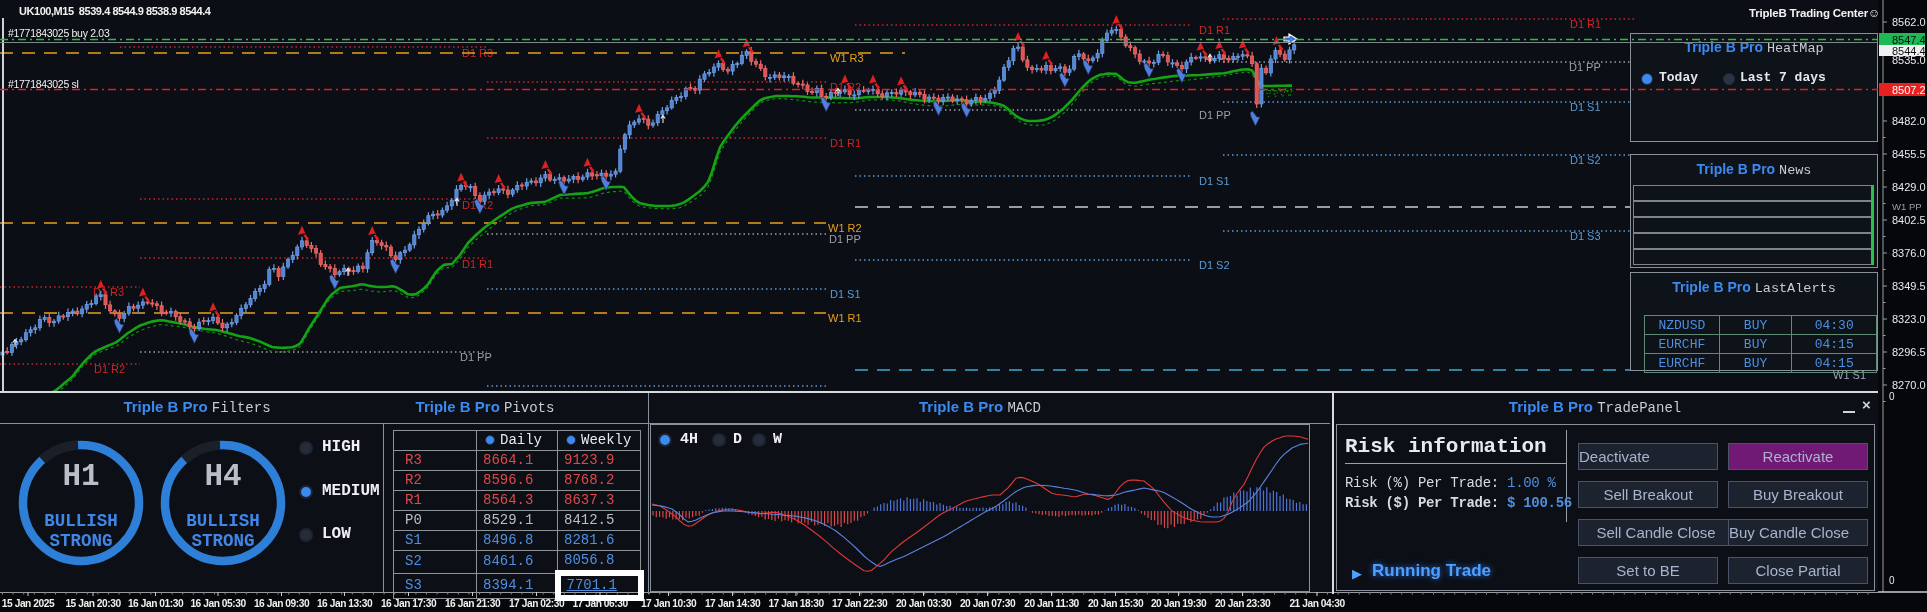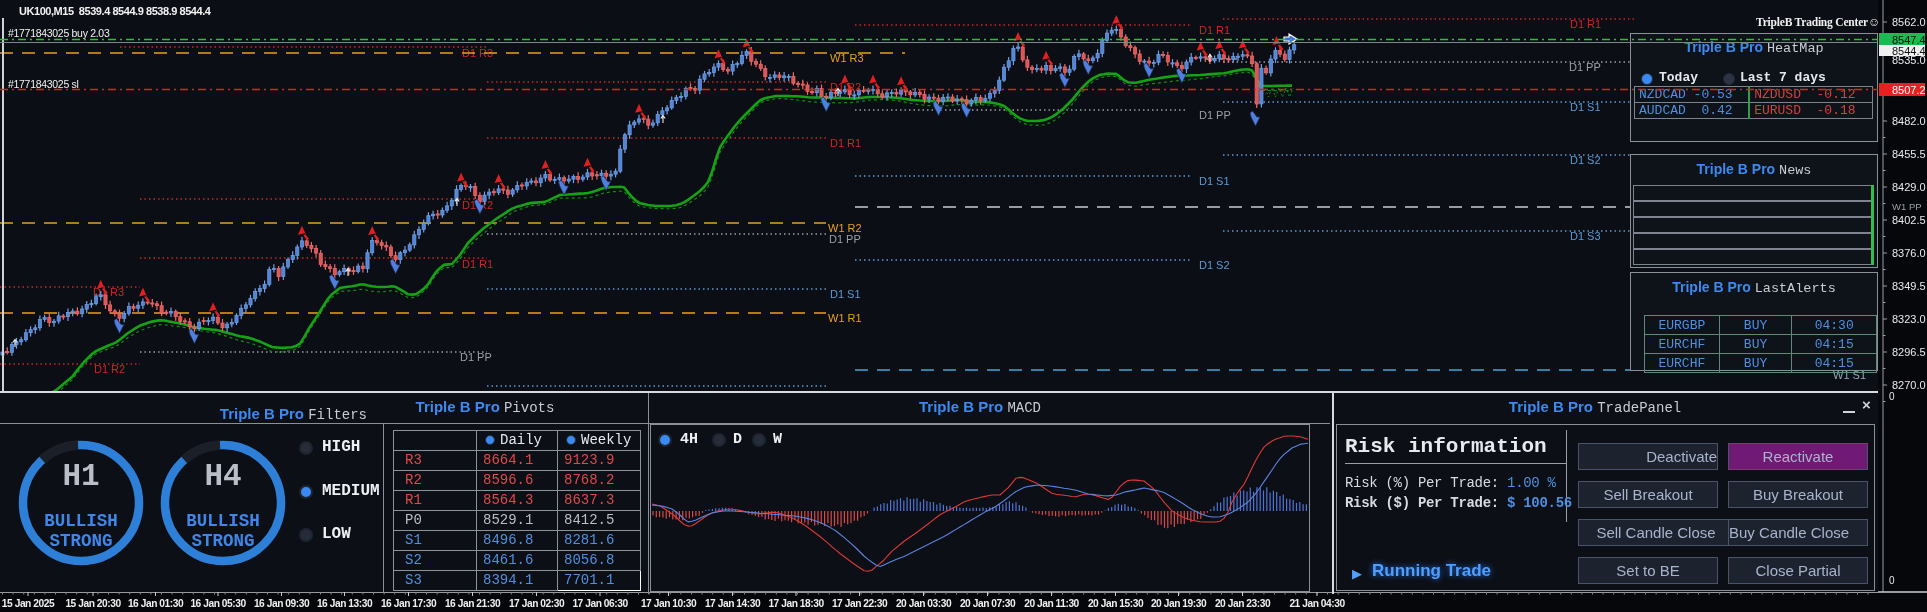--- a/index.html
+++ b/index.html
@@ -918,68 +918,56 @@
       <line x1="1317" y1="592" x2="1317" y2="596" stroke="#ccc" stroke-width="1"></line>
       <text x="1317" y="607" font-family="Liberation Sans, sans-serif" font-size="10.2" font-weight="bold" letter-spacing="-0.45" fill="#f0f0f0" text-anchor="middle">21 Jan 04:30</text>
     </svg>
     <div style="position:absolute;left:0;top:0;z-index:10;">
       <div style="position:absolute;left:1630px;top:33px;width:248px;height:109px;background:#0e1219;border:1px solid #8a9099;box-sizing:border-box;">
         <div style="position:absolute;left:0;top:4px;width:100%;text-align:center;"><span style="font-family:'Liberation Sans',sans-serif;font-weight:bold;font-size:14px;color:#3b8af2;">Triple B Pro </span><span style="font-family:'Liberation Mono',monospace;font-size:13.5px;color:#c9ccd4;">HeatMap</span></div>
         <div style="position:absolute;left:10px;top:39px;width:12px;height:12px;border-radius:50%;background:#3b8af2;border:1.5px solid #222b38;box-sizing:border-box;"></div>
         <span style="position:absolute;left:28px;top:36px;font-family:'Liberation Mono',monospace;font-weight:bold;font-size:13px;color:#e6e9ee;">Today</span>
         <div style="position:absolute;left:92px;top:39px;width:12px;height:12px;border-radius:50%;background:#2a3442;border:1.5px solid #222b38;box-sizing:border-box;"></div>
         <span style="position:absolute;left:109px;top:36px;font-family:'Liberation Mono',monospace;font-weight:bold;font-size:13px;color:#e6e9ee;">Last 7 days</span>
-        <table style="position:absolute;left:3px;top:52px;width:238px;border-collapse:collapse;font-family:'Liberation Mono',monospace;font-size:13px;">
-          <tbody>
-            <tr>
-              <td style="border:1px solid #7d848e;border-right:2px solid #2f9e4f;padding:0 4px;height:15px;color:#4f8fe0;">NZDCAD&nbsp;-0.53</td>
-              <td style="border:1px solid #7d848e;padding:0 4px;color:#d84040;">NZDUSD&nbsp;&nbsp;-0.12</td>
-            </tr>
-            <tr>
-              <td style="border:1px solid #7d848e;border-right:2px solid #2f9e4f;padding:0 4px;height:15px;color:#4f8fe0;">AUDCAD&nbsp;&nbsp;0.42</td>
-              <td style="border:1px solid #7d848e;padding:0 4px;color:#d84040;">EURUSD&nbsp;&nbsp;-0.18</td>
-            </tr>
-          </tbody>
-        </table>
       </div>
       <div style="position:absolute;left:1630px;top:154px;width:248px;height:114px;background:#0e1219;border:1px solid #8a9099;box-sizing:border-box;">
         <div style="position:absolute;left:0;top:5px;width:100%;text-align:center;"><span style="font-family:'Liberation Sans',sans-serif;font-weight:bold;font-size:14px;color:#3b8af2;">Triple B Pro </span><span style="font-family:'Liberation Mono',monospace;font-size:13.5px;color:#c9ccd4;">News</span></div>
         <div style="position:absolute;left:2px;top:30px;width:240px;height:16px;border:1px solid #7d848e;box-sizing:border-box;"></div>
         <div style="position:absolute;left:2px;top:46px;width:240px;height:16px;border:1px solid #7d848e;box-sizing:border-box;"></div>
         <div style="position:absolute;left:2px;top:62px;width:240px;height:16px;border:1px solid #7d848e;box-sizing:border-box;"></div>
         <div style="position:absolute;left:2px;top:78px;width:240px;height:16px;border:1px solid #7d848e;box-sizing:border-box;"></div>
         <div style="position:absolute;left:2px;top:94px;width:240px;height:16px;border:1px solid #7d848e;box-sizing:border-box;"></div>
         <div style="position:absolute;left:240px;top:30px;width:3px;height:80px;background:#2fbf4f;"></div>
       </div>
       <div style="position:absolute;left:1630px;top:272px;width:248px;height:99px;background:#0e1219;border:1px solid #8a9099;box-sizing:border-box;">
         <div style="position:absolute;left:0;top:5px;width:100%;text-align:center;"><span style="font-family:'Liberation Sans',sans-serif;font-weight:bold;font-size:14px;color:#3b8af2;">Triple B Pro </span><span style="font-family:'Liberation Mono',monospace;font-size:13.5px;color:#c9ccd4;">LastAlerts</span></div>
         <table style="position:absolute;left:13px;top:42px;border-collapse:collapse;font-family:'Liberation Mono',monospace;font-size:13px;color:#4f8fe0;">
           <tbody>
             <tr>
-              <td style="border:1px solid #5f8a74;width:72px;height:16px;text-align:center;">EURGBP</td>
+              <td style="border:1px solid #5f8a74;width:72px;height:16px;text-align:center;">NZDUSD</td>
               <td style="border:1px solid #5f8a74;width:70px;text-align:center;">BUY</td>
               <td style="border:1px solid #5f8a74;width:82px;text-align:center;">04:30</td>
             </tr>
             <tr>
               <td style="border:1px solid #5f8a74;width:72px;height:16px;text-align:center;">EURCHF</td>
               <td style="border:1px solid #5f8a74;width:70px;text-align:center;">BUY</td>
               <td style="border:1px solid #5f8a74;width:82px;text-align:center;">04:15</td>
             </tr>
             <tr>
               <td style="border:1px solid #5f8a74;width:72px;height:16px;text-align:center;">EURCHF</td>
               <td style="border:1px solid #5f8a74;width:70px;text-align:center;">BUY</td>
               <td style="border:1px solid #5f8a74;width:82px;text-align:center;">04:15</td>
             </tr>
           </tbody>
         </table>
       </div>
     </div>
     <div style="position:absolute;left:0;top:0;z-index:11;">
       <div style="position:absolute;left:0px;top:391px;width:1878px;height:201px;background:#0c0f15;border-top:2px solid #d8dade;box-sizing:border-box;">
-        <div style="position:absolute;left:27px;top:5px;width:340px;text-align:right;margin-top:7px;"><span style="font-family:'Liberation Sans',sans-serif;font-weight:bold;font-size:15px;color:#3b8af2;">Triple B Pro </span><span style="font-family:'Liberation Mono',monospace;font-size:14px;color:#c9ccd4;">Filters</span></div>
+        <div style="position:absolute;left:27px;top:5px;width:340px;text-align:center;"><span style="font-family:'Liberation Sans',sans-serif;font-weight:bold;font-size:15px;color:#3b8af2;">Triple B Pro </span><span style="font-family:'Liberation Mono',monospace;font-size:14px;color:#c9ccd4;">Filters</span></div>
         <div style="position:absolute;left:315px;top:5px;width:340px;text-align:center;"><span style="font-family:'Liberation Sans',sans-serif;font-weight:bold;font-size:15px;color:#3b8af2;">Triple B Pro </span><span style="font-family:'Liberation Mono',monospace;font-size:14px;color:#c9ccd4;">Pivots</span></div>
         <div style="position:absolute;left:810px;top:5px;width:340px;text-align:center;"><span style="font-family:'Liberation Sans',sans-serif;font-weight:bold;font-size:15px;color:#3b8af2;">Triple B Pro </span><span style="font-family:'Liberation Mono',monospace;font-size:14px;color:#c9ccd4;">MACD</span></div>
         <div style="position:absolute;left:1425px;top:5px;width:340px;text-align:center;"><span style="font-family:'Liberation Sans',sans-serif;font-weight:bold;font-size:15px;color:#3b8af2;">Triple B Pro </span><span style="font-family:'Liberation Mono',monospace;font-size:14px;color:#c9ccd4;">TradePanel</span></div>
         <div style="position:absolute;left:0;top:30px;width:1330px;height:1px;background:#8a9099;"></div>
         <div style="position:absolute;left:383px;top:30px;width:1px;height:170px;background:#8a9099;"></div>
         <div style="position:absolute;left:648px;top:0px;width:1px;height:201px;background:#8a9099;"></div>
         <div style="position:absolute;left:1843px;top:18px;width:12px;height:2px;background:#d0d4da;"></div>
         <span style="position:absolute;left:1862px;top:3px;font-family:'Liberation Sans',sans-serif;font-size:15px;color:#d0d4da;font-weight:bold;">×</span>
         <svg style="position:absolute;left:11px;top:40px;" width="140" height="140" viewBox="0 0 140 140">
           <circle cx="70" cy="70" r="58" fill="none" stroke="#2e7fd8" stroke-width="8.5"></circle>
@@ -1034,41 +1022,41 @@
               <td style="border:1px solid #8b9597;padding-left:6px;color:#4f8fe0;">8281.6</td>
             </tr>
             <tr>
               <td style="border:1px solid #8b9597;height:17px;padding-left:11px;color:#4f8fe0;">S2</td>
               <td style="border:1px solid #8b9597;padding-left:6px;color:#4f8fe0;">8461.6</td>
               <td style="border:1px solid #8b9597;padding-left:6px;color:#4f8fe0;">8056.8</td>
             </tr>
             <tr>
               <td style="border:1px solid #8b9597;height:17px;padding-left:11px;color:#4f8fe0;">S3</td>
               <td style="border:1px solid #8b9597;padding-left:6px;color:#4f8fe0;">8394.1</td>
-              <td style="border:1px solid #ffffff;padding-left:6px;color:#4f8fe0;">7701.1</td>
+              <td style="border:6px solid #ffffff;padding-left:6px;color:#4f8fe0;text-decoration:underline;">7701.1</td>
             </tr>
           </tbody>
         </table>
         <div style="position:absolute;left:650px;top:31px;width:660px;height:168px;border:1px solid #8a9099;box-sizing:border-box;"></div>
         <div style="position:absolute;left:658px;top:40px;width:14px;height:14px;border-radius:50%;background:#3b8af2;border:2px solid #1e2530;box-sizing:border-box;"></div>
         <span style="position:absolute;left:680px;top:38px;font-family:'Liberation Mono',monospace;font-size:15px;font-weight:bold;color:#eef0f4;">4H</span>
         <div style="position:absolute;left:712px;top:40px;width:14px;height:14px;border-radius:50%;background:#262d3a;border:2px solid #1e2530;box-sizing:border-box;"></div>
         <span style="position:absolute;left:733px;top:38px;font-family:'Liberation Mono',monospace;font-size:15px;font-weight:bold;color:#eef0f4;">D</span>
         <div style="position:absolute;left:752px;top:40px;width:14px;height:14px;border-radius:50%;background:#262d3a;border:2px solid #1e2530;box-sizing:border-box;"></div>
         <span style="position:absolute;left:773px;top:38px;font-family:'Liberation Mono',monospace;font-size:15px;font-weight:bold;color:#eef0f4;">W</span>
         <div style="position:absolute;left:1332px;top:0px;width:546px;height:201px;border-left:2px solid #d8dade;box-sizing:border-box;"></div>
         <div style="position:absolute;left:1336px;top:30.5px;width:539px;height:167px;border:1px solid #8a9099;box-sizing:border-box;"></div>
         <span style="position:absolute;left:1345px;top:42px;font-family:'Liberation Mono',monospace;font-size:21px;font-weight:bold;color:#e6e9ee;">Risk information</span>
         <div style="position:absolute;left:1345px;top:70px;width:222px;height:1px;background:#9aa0a8;"></div>
         <div style="position:absolute;left:1566px;top:37px;width:1px;height:92px;background:#9aa0a8;"></div>
         <span style="position:absolute;left:1345px;top:82px;font-family:'Liberation Mono',monospace;font-size:14px;font-weight:normal;color:#d8dce2;letter-spacing:-0.3px;">Risk (%) Per Trade: <span style="color:#4f8fe0;">1.00 %</span></span>
         <span style="position:absolute;left:1345px;top:102px;font-family:'Liberation Mono',monospace;font-size:14px;font-weight:bold;color:#d8dce2;letter-spacing:-0.3px;">Risk ($) Per Trade: <span style="color:#4f8fe0;">$ 100.56</span></span>
         <span style="position:absolute;left:1352px;top:173px;font-family:'Liberation Sans',sans-serif;font-size:13px;color:#4f9fff;">▶</span>
         <span style="position:absolute;left:1372px;top:168px;font-family:'Liberation Sans',sans-serif;font-size:17px;font-weight:bold;color:#4f9fff;text-shadow:0 0 6px #2a6fdf;">Running Trade</span>
-        <div style="position:absolute;left:1578px;top:50px;width:140px;height:27px;background:#1c222e;border:1px solid #49536a;box-sizing:border-box;text-align:right;line-height:25px;font-family:'Liberation Sans',sans-serif;font-size:15px;color:#a8b4cc;">Deactivate</div>
+        <div style="position:absolute;left:1578px;top:50px;width:140px;height:27px;background:#1c222e;border:1px solid #49536a;box-sizing:border-box;text-align:left;line-height:25px;font-family:'Liberation Sans',sans-serif;font-size:15px;color:#a8b4cc;">Deactivate</div>
         <div style="position:absolute;left:1728px;top:50px;width:140px;height:27px;background:#701a75;border:1px solid #49536a;box-sizing:border-box;text-align:center;line-height:25px;font-family:'Liberation Sans',sans-serif;font-size:15px;color:#a8b4cc;">Reactivate</div>
         <div style="position:absolute;left:1578px;top:87.5px;width:140px;height:27px;background:#1c222e;border:1px solid #49536a;box-sizing:border-box;text-align:center;line-height:25px;font-family:'Liberation Sans',sans-serif;font-size:15px;color:#a8b4cc;">Sell Breakout</div>
         <div style="position:absolute;left:1728px;top:87.5px;width:140px;height:27px;background:#1c222e;border:1px solid #49536a;box-sizing:border-box;text-align:center;line-height:25px;font-family:'Liberation Sans',sans-serif;font-size:15px;color:#a8b4cc;">Buy Breakout</div>
         <div style="position:absolute;left:1578px;top:125.5px;width:156px;height:27px;background:#1c222e;border:1px solid #49536a;box-sizing:border-box;text-align:center;line-height:25px;font-family:'Liberation Sans',sans-serif;font-size:15px;color:#a8b4cc;">Sell Candle Close</div>
         <div style="position:absolute;left:1728px;top:125.5px;width:140px;height:27px;background:#1c222e;border:1px solid #49536a;box-sizing:border-box;text-align:left;line-height:25px;font-family:'Liberation Sans',sans-serif;font-size:15px;color:#a8b4cc;">Buy Candle Close</div>
         <div style="position:absolute;left:1578px;top:164px;width:140px;height:27px;background:#1c222e;border:1px solid #49536a;box-sizing:border-box;text-align:center;line-height:25px;font-family:'Liberation Sans',sans-serif;font-size:15px;color:#a8b4cc;">Set to BE</div>
         <div style="position:absolute;left:1728px;top:164px;width:140px;height:27px;background:#1c222e;border:1px solid #49536a;box-sizing:border-box;text-align:center;line-height:25px;font-family:'Liberation Sans',sans-serif;font-size:15px;color:#a8b4cc;">Close Partial</div>
       </div>
     </div>
     <svg style="position:absolute;left:0;top:0;z-index:12;pointer-events:none;" width="1878" height="612" viewBox="0 0 1878 612">
@@ -1273,15 +1261,15 @@
       <line x1="1306.4" y1="511.0" x2="1306.4" y2="504.3" stroke="#4f74d8" stroke-width="1.2"></line>
       <polyline points="652,504.0 656,505.0 660,506.0 664,508.5 668,511.0 672,514.0 676,517.0 680,521.0 684,524.4 688,526.1 692,525.8 696,523.2 700,520.5 704,517.5 708,515.0 712,513.0 716,511.5 720,510.5 724,509.8 728,509.2 732,509.2 736,509.8 740,510.4 744,511.2 748,512.0 752,512.8 756,513.6 760,513.8 764,513.2 768,512.8 772,512.2 776,512.5 780,513.5 784,514.8 788,516.2 792,518.0 796,520.0 800,522.2 804,524.8 808,527.5 812,530.5 816,533.5 820,536.5 824,539.8 828,543.2 832,546.8 836,550.2 840,553.5 844,556.5 848,559.5 852,562.5 856,565.3 860,568.0 864,570.7 868,571.3 872,570.0 876,566.7 880,563.3 884,560.0 888,555.4 892,551.2 896,547.8 900,544.5 904,541.3 908,538.5 912,535.8 916,533.0 920,530.0 924,527.0 928,524.0 932,520.9 936,517.8 940,514.8 944,512.5 948,510.5 952,508.5 956,506.4 960,504.2 964,502.1 968,500.5 972,499.5 976,498.5 980,497.5 984,496.6 988,495.7 992,495.0 996,495.0 1000,495.0 1004,491.4 1008,487.9 1012,483.2 1016,478.2 1020,477.4 1024,477.9 1028,479.4 1032,481.2 1036,483.1 1040,485.3 1044,488.0 1048,490.7 1052,493.3 1056,494.3 1060,494.7 1064,495.2 1068,495.8 1072,496.5 1076,496.7 1080,495.5 1084,494.3 1088,494.3 1092,494.8 1096,495.7 1100,497.0 1104,498.3 1108,499.4 1112,497.3 1116,492.0 1120,486.7 1124,482.9 1128,480.6 1132,480.0 1136,480.1 1140,480.6 1144,481.0 1148,484.2 1152,487.4 1156,491.7 1160,497.0 1164,502.1 1168,506.6 1172,511.0 1176,513.4 1180,515.8 1184,517.7 1188,519.0 1192,520.2 1196,521.0 1200,521.8 1204,522.0 1208,522.0 1212,522.0 1216,522.0 1220,521.3 1224,518.4 1228,512.0 1232,502.0 1236,495.3 1240,489.4 1244,484.3 1248,476.5 1252,468.0 1256,460.0 1260,453.0 1264,447.1 1268,443.7 1272,441.0 1276,439.0 1280,437.7 1284,436.3 1288,436.0 1292,436.0 1296,436.2 1300,436.8 1304,438.0 1308,439.3" fill="none" stroke="#e03838" stroke-width="1.1" stroke-linejoin="round"></polyline>
       <polyline points="652,505.0 656,505.4 660,505.8 664,506.6 668,507.8 672,509.0 676,512.0 680,515.0 684,519.0 688,521.9 692,521.3 696,520.0 700,518.0 704,516.2 708,514.6 712,513.0 716,512.2 720,511.4 724,511.0 728,511.0 732,511.0 736,511.2 740,511.5 744,511.8 748,512.2 752,512.5 756,512.8 760,513.2 764,513.5 768,513.8 772,514.2 776,514.5 780,514.8 784,515.2 788,515.5 792,515.8 796,516.3 800,517.0 804,517.7 808,518.6 812,519.8 816,521.0 820,522.6 824,524.2 828,526.2 832,528.6 836,531.0 840,534.2 844,537.4 848,540.8 852,544.4 856,548.0 860,552.0 864,556.0 868,559.4 872,562.3 876,565.0 880,566.6 884,564.9 888,563.1 892,561.3 896,559.6 900,558.0 904,556.4 908,554.5 912,552.5 916,550.5 920,548.5 924,546.5 928,544.5 932,542.5 936,540.5 940,538.5 944,536.5 948,534.2 952,531.8 956,529.4 960,527.0 964,524.6 968,522.2 972,519.8 976,517.4 980,515.0 984,512.6 988,510.5 992,508.5 996,506.3 1000,503.5 1004,500.7 1008,497.6 1012,494.4 1016,491.5 1020,489.5 1024,487.5 1028,486.5 1032,485.9 1036,485.3 1040,485.2 1044,485.5 1048,485.8 1052,486.3 1056,486.9 1060,487.5 1064,488.2 1068,488.8 1072,489.5 1076,490.3 1080,491.5 1084,492.8 1088,494.0 1092,494.4 1096,494.9 1100,495.3 1104,495.7 1108,495.9 1112,495.4 1116,495.0 1120,493.7 1124,492.3 1128,491.4 1132,490.6 1136,489.8 1140,488.9 1144,488.0 1148,488.8 1152,489.6 1156,490.4 1160,491.3 1164,492.6 1168,494.8 1172,497.0 1176,499.4 1180,501.8 1184,504.3 1188,507.0 1192,509.5 1196,511.5 1200,513.5 1204,515.0 1208,516.3 1212,517.0 1216,517.0 1220,516.7 1224,515.5 1228,514.3 1232,512.3 1236,510.1 1240,507.6 1244,504.8 1248,502.0 1252,497.6 1256,493.1 1260,487.5 1264,481.6 1268,475.9 1272,470.0 1276,464.0 1280,458.7 1284,454.4 1288,451.2 1292,448.0 1296,446.2 1300,444.4 1304,443.7 1308,443.2" fill="none" stroke="#5b84e0" stroke-width="1.1" stroke-linejoin="round"></polyline>
     </svg>
     <svg style="position:absolute;left:0;top:0;z-index:30;pointer-events:none;" width="1878" height="391" viewBox="0 0 1878 391">
       <line x1="0" y1="42.5" x2="1878" y2="42.5" stroke="#7e868e" stroke-width="1" stroke-dasharray=""></line>
       <line x1="0" y1="39.5" x2="1878" y2="39.5" stroke="#2fbf2f" stroke-width="1.6" stroke-dasharray="8,4,2,4"></line>
       <line x1="0" y1="89.5" x2="1878" y2="89.5" stroke="#e02020" stroke-width="1.6" stroke-dasharray="8,4,2,4"></line>
     </svg>
     <span style="position:absolute;left:19px;top:5px;z-index:5;font-family:'Liberation Sans',sans-serif;font-size:11px;font-weight:bold;letter-spacing:-0.45px;color:#f2f2f2;">UK100,M15&nbsp;&nbsp;8539.4 8544.9 8538.9 8544.4</span>
-    <span style="position:absolute;left:1735px;top:15px;width:145px;text-align:right;z-index:5;font-family:Liberation Serif, serif;font-size:11.5px;font-weight:bold;letter-spacing:-0.2px;color:#f2f2f2;">TripleB Trading Center<span style="font-size:12px;">☺</span></span>
+    <span style="position:absolute;left:1735px;top:6px;width:145px;text-align:right;z-index:5;font-family:Liberation Sans, sans-serif;font-size:11.5px;font-weight:bold;letter-spacing:-0.2px;color:#f2f2f2;">TripleB Trading Center<span style="font-size:12px;">☺</span></span>
     <span style="position:absolute;left:8px;top:27px;z-index:5;font-family:'Liberation Sans',sans-serif;font-size:10.5px;letter-spacing:-0.3px;color:#f2f2f2;">#1771843025 buy 2.03</span>
     <span style="position:absolute;left:8px;top:78px;z-index:5;font-family:'Liberation Sans',sans-serif;font-size:10.5px;letter-spacing:-0.3px;color:#f2f2f2;">#1771843025 sl</span>
   </div>
 </body></html>

